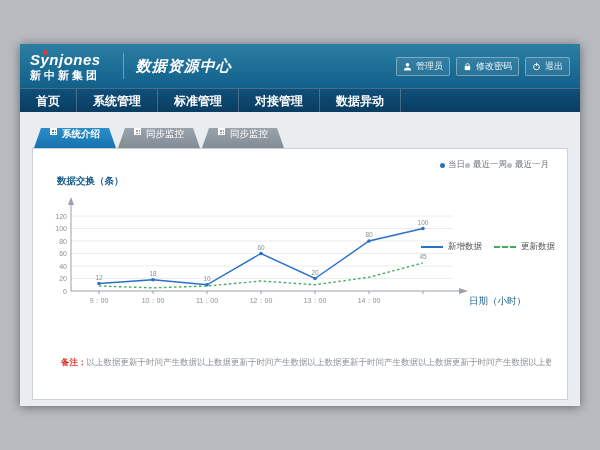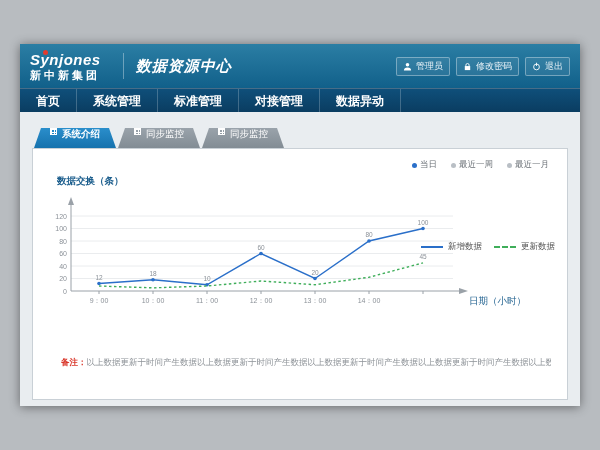--- a/index.html
+++ b/index.html
@@ -27,21 +27,21 @@
   .content{position:absolute;top:68px;left:0;right:0;bottom:0;background:#e9edf0;padding:16px 12px 0;box-sizing:border-box;}
   .tabs{display:flex;gap:2px;margin-left:2px;}
   .tab{height:20px;display:flex;gap:5px;padding:0 16px;font-size:9.5px;color:#fff;cursor:pointer;
     clip-path:polygon(7px 0,calc(100% - 7px) 0,100% 100%,0 100%);}
   .tab.active{background:linear-gradient(180deg,#2a8ecb,#1672ad);font-weight:bold;}
   .tab.inactive{background:linear-gradient(180deg,#9aa3ab,#828c94);}
   .tab-icon{width:7px;height:7px;border:1px solid #fff;box-sizing:border-box;
     background-image:linear-gradient(to right,#fff 1px,transparent 1px),linear-gradient(to bottom,#fff 1px,transparent 1px);
     background-size:3px 3px;}
   .panel{background:#fff;border:1px solid #c9d0d6;height:250px;position:relative;}
-  .filters{position:absolute;top:10px;right:18px;display:flex;gap:14px;font-size:8.5px;color:#6b7177;align-items:center;}
+  .filters{position:absolute;top:10px;right:18px;display:flex;font-size:8.5px;color:#6b7177;align-items:center;}
   .filter{display:flex;align-items:center;cursor:pointer;}
   .dot{width:5px;height:5px;border-radius:50%;display:inline-block;margin-right:3px;}
   .dot.on{background:#2a6fc9;} .dot.off{background:#b9bfc5;}
   .ylabel{position:absolute;top:26px;left:24px;font-size:9.5px;font-weight:bold;color:#1c5e8d;}
   .chart-host{position:absolute;top:42px;left:8px;}
   .xlabel{position:absolute;left:436px;top:146px;font-size:9.5px;font-weight:normal;color:#1c5e8d;}
   .series-legend{position:absolute;right:12px;top:92px;display:flex;flex-direction:row;gap:12px;font-size:8.5px;color:#555;}
   .sl-row{display:flex;align-items:center;gap:5px;cursor:pointer;}
   .ln{width:22px;height:0;}
   .ln.solid{border-top:2px solid #2a6fc9;}

